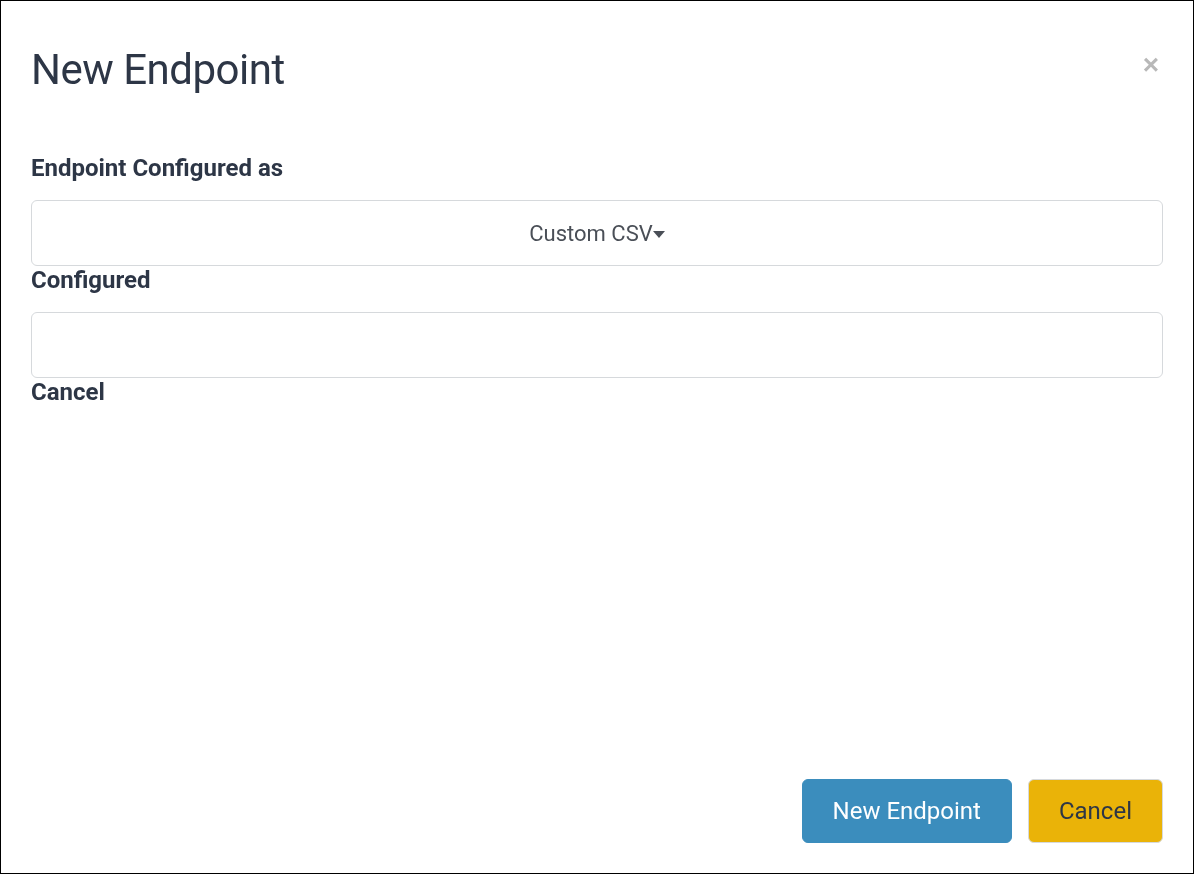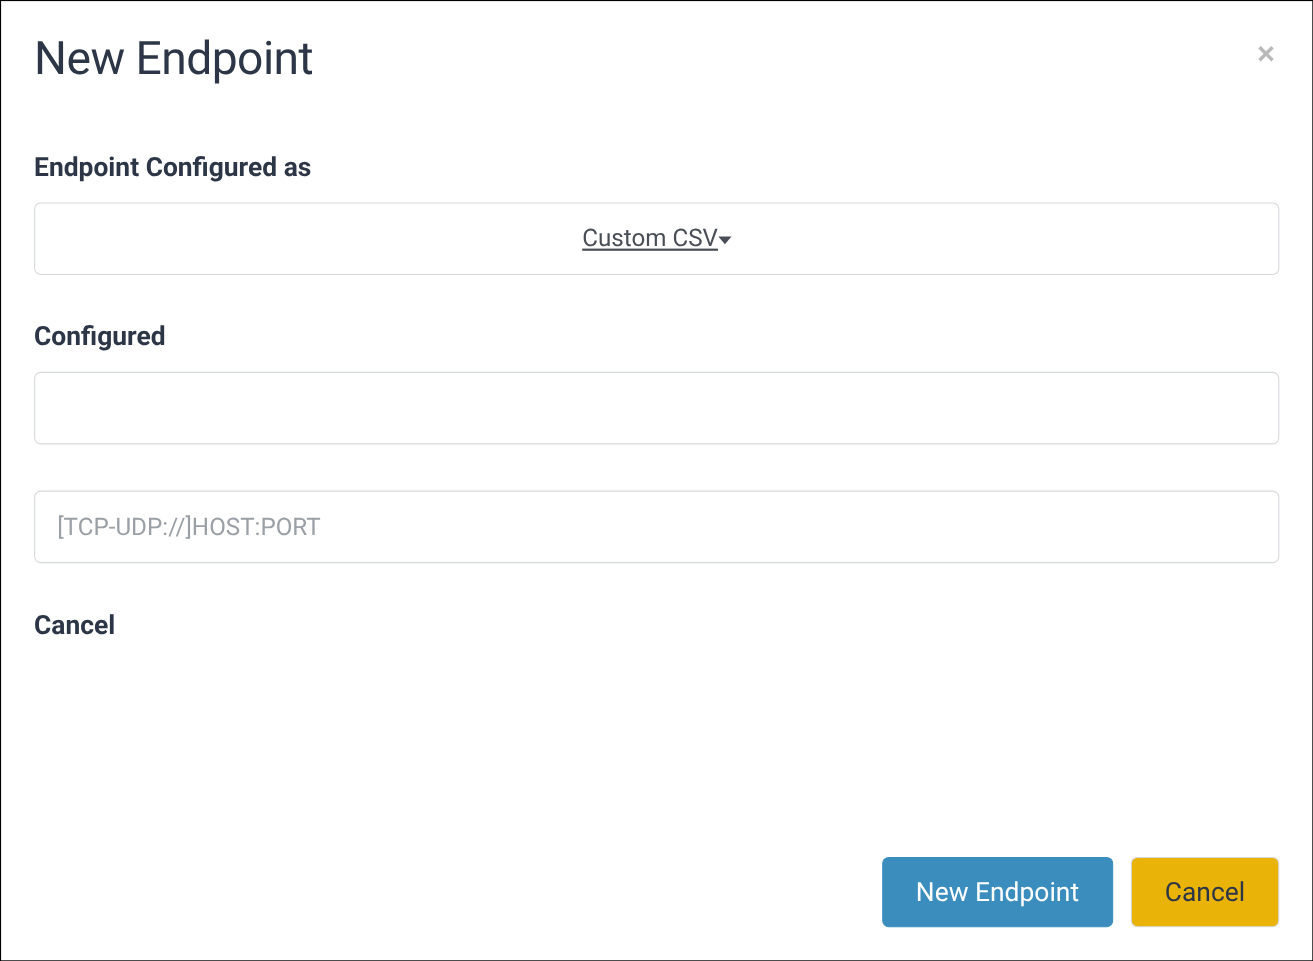--- a/index.html
+++ b/index.html
@@ -11,21 +11,21 @@
       font-family: -apple-system, BlinkMacSystemFont, "Segoe UI", Roboto, "Helvetica Neue", Arial, sans-serif;
       background: #fff;
       width: 1194px;
       height: 874px;
       position: relative;
     }
     .modal {
       border: 1px solid #000;
       width: 1194px;
       height: 874px;
-      padding: 28px 30px 30px 30px;
+      padding: 44px 30px 30px 30px;
       display: flex;
       flex-direction: column;
     }
     .modal-header {
       display: flex;
       justify-content: space-between;
       align-items: flex-start;
       margin-bottom: 60px;
     }
     .modal-title {
@@ -39,21 +39,20 @@
       font-size: 28px;
       font-weight: 700;
       cursor: pointer;
       border: none;
       background: transparent;
       line-height: 1;
       padding: 0 4px;
       margin-top: 6px;
     }
     .form-group {
-      margin-bottom: 42px;
     }
     .form-label {
       display: block;
       font-size: 24px;
       font-weight: 700;
       color: #2d3646;
       margin-bottom: 18px;
     }
     .form-control {
       width: 100%;
@@ -77,21 +76,20 @@
       border: 1px solid #d6d9dc;
       border-radius: 6px;
       font-size: 22px;
       color: #4a4f57;
       display: flex;
       align-items: center;
       justify-content: center;
       gap: 0;
       cursor: pointer;
       font-family: inherit;
-      text-decoration: underline;
     }
     .caret-down {
       display: inline-block;
       width: 0;
       height: 0;
       border-left: 6px solid transparent;
       border-right: 6px solid transparent;
       border-top: 7px solid #4a4f57;
       margin-top: 2px;
     }
@@ -141,21 +139,20 @@
       <span class="caret-down"></span>
     </button>
   </div>
 
   <div class="form-group">
     <label class="form-label">Configured</label>
     <input type="text" class="form-control" placeholder="" style="">
   </div>
 
   <div class="form-group">
-    <input type="text" class="form-control" placeholder="[TCP-UDP://]HOST:PORT" style="">
   </div>
 
   <div class="form-group">
     <label class="form-label">Cancel</label>
   </div>
 
   <div class="modal-footer">
     <button class="btn btn-primary">New Endpoint</button>
     <button class="btn btn-secondary">Cancel</button>
   </div>

